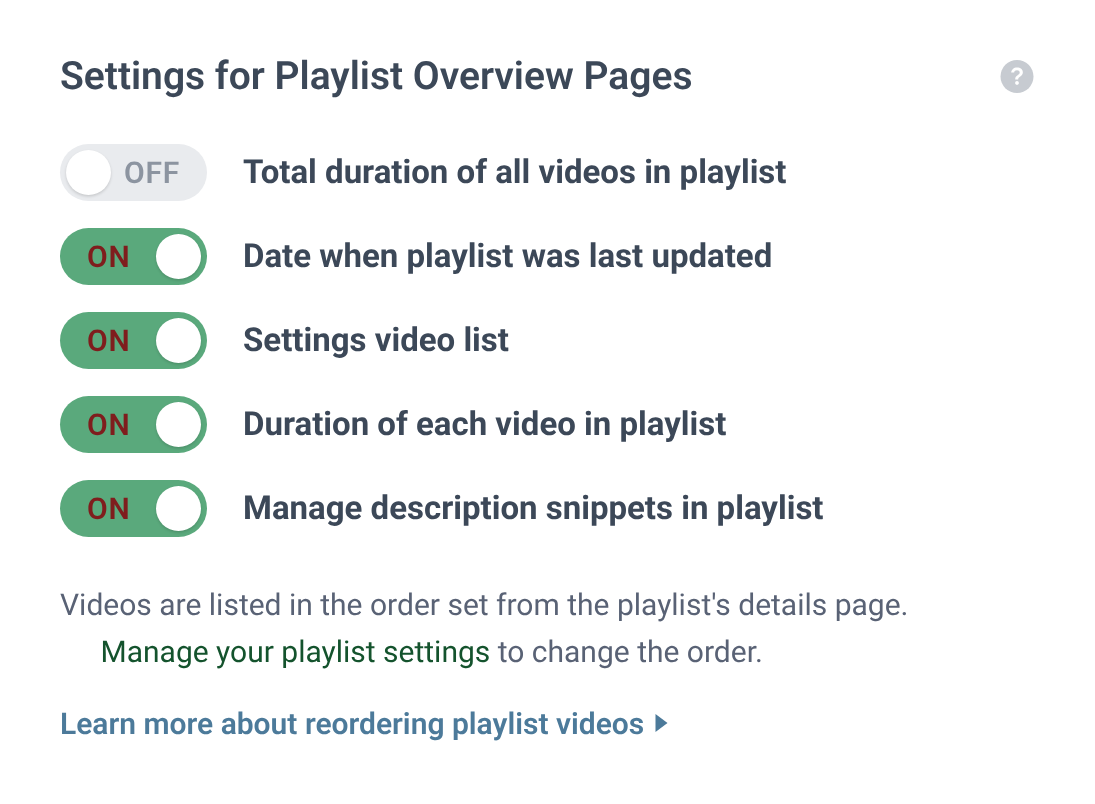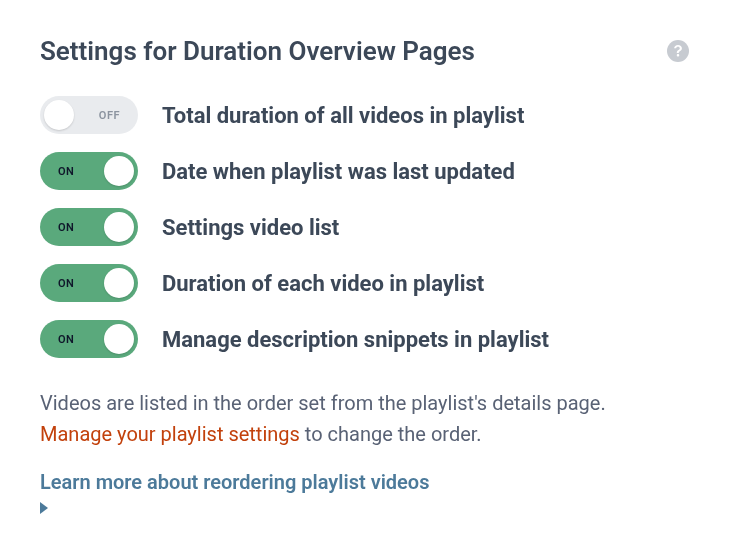--- a/index.html
+++ b/index.html
@@ -38,42 +38,42 @@
     position: relative;
     width: 98px;
     height: 38px;
     border-radius: 19px;
     cursor: pointer;
     display: flex;
     align-items: center;
     flex-shrink: 0;
     margin-right: 24px;
     font-weight: 600;
-    font-size: 11px;
+    font-size: 20px;
     letter-spacing: 0.5px;
   }
   .toggle-off {
     background: #e9ebee;
     color: #8c94a0;
     justify-content: flex-end;
     padding-right: 18px;
   }
   .toggle-off .knob {
     position: absolute;
     left: 4px;
     top: 4px;
     width: 30px;
     height: 30px;
     border-radius: 50%;
     background: #ffffff;
     box-shadow: 0 1px 2px rgba(0,0,0,0.15);
   }
   .toggle-on {
     background: #5aa97c;
-    color: #0f172a;
+    color: #7f1d1d;
     justify-content: flex-start;
     padding-left: 18px;
   }
   .toggle-on .knob {
     position: absolute;
     right: 4px;
     top: 4px;
     width: 30px;
     height: 30px;
     border-radius: 50%;
@@ -86,52 +86,52 @@
     font-weight: 700;
   }
   .info {
     margin-top: 30px;
     font-size: 20px;
     line-height: 1.55;
     color: #596275;
     max-width: 620px;
   }
   .info a {
-    color: #c2410c;
+    color: #14532d;
     text-decoration: none;
     cursor: pointer;
+    margin-left: 27px;
   }
   .learn-more {
     margin-top: 20px;
     font-size: 20px;
     font-weight: 600;
   }
   .learn-more a {
     color: #4c7a9a;
     text-decoration: none;
     cursor: pointer;
     display: inline-flex;
-    align-items: flex-start;
+    align-items: center;
     gap: 8px;
-    flex-direction: column;
   }
   .caret {
     display: inline-block;
     width: 0;
     height: 0;
     border-top: 6px solid transparent;
     border-bottom: 6px solid transparent;
     border-left: 8px solid #4c7a9a;
   }
 </style>
 </head>
 <body>
 
 <div class="header">
-  <h1 class="title">Settings for Duration Overview Pages</h1>
+  <h1 class="title">Settings for Playlist Overview Pages</h1>
   <span class="help-icon">
     <svg viewBox="0 0 24 24" width="24" height="24" fill="currentColor">
       <circle cx="12" cy="12" r="11"></circle>
       <path fill="#ffffff" d="M12 17.5c-.7 0-1.25-.55-1.25-1.25S11.3 15 12 15s1.25.55 1.25 1.25S12.7 17.5 12 17.5zM12 6c-2.2 0-3.7 1.4-3.9 3.3h2c.1-.9.8-1.5 1.9-1.5 1 0 1.8.6 1.8 1.5 0 .8-.5 1.2-1.4 1.8-.9.6-1.6 1.3-1.6 2.6v.3h2v-.2c0-.8.4-1.1 1.4-1.8.9-.6 1.7-1.4 1.7-2.8C15.9 7.3 14.3 6 12 6z"></path>
     </svg>
   </span>
 </div>
 
 <div id="toggles">
     <div class="toggle-row">

